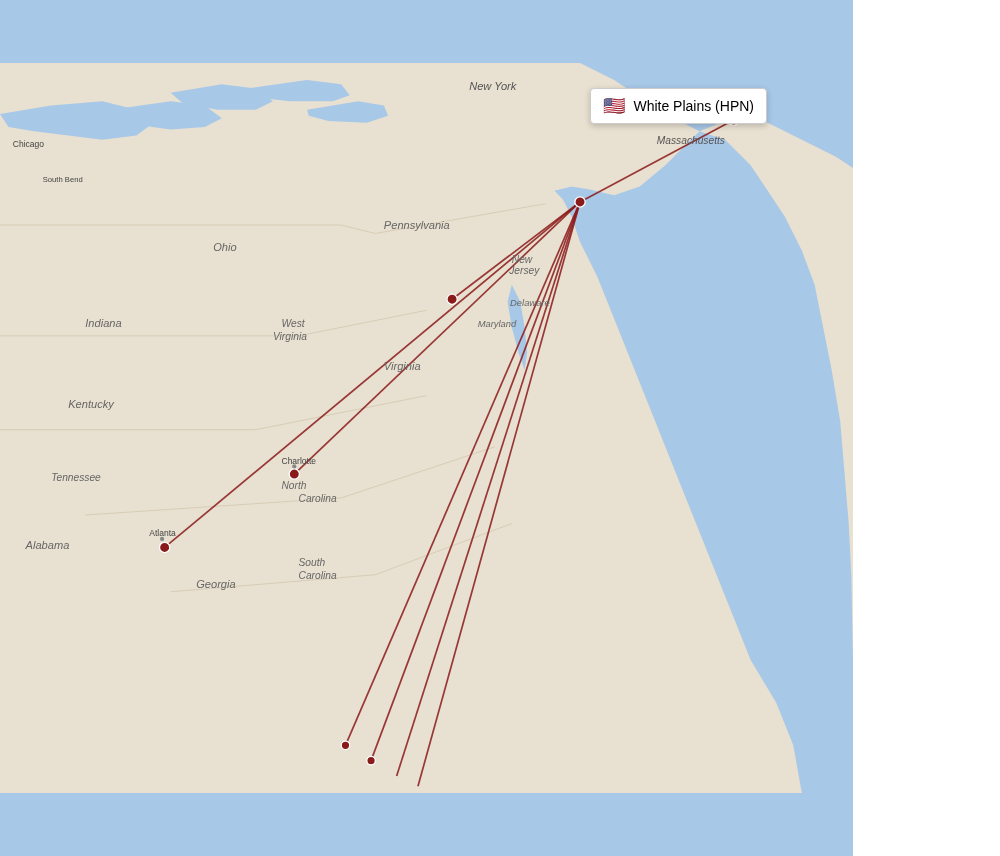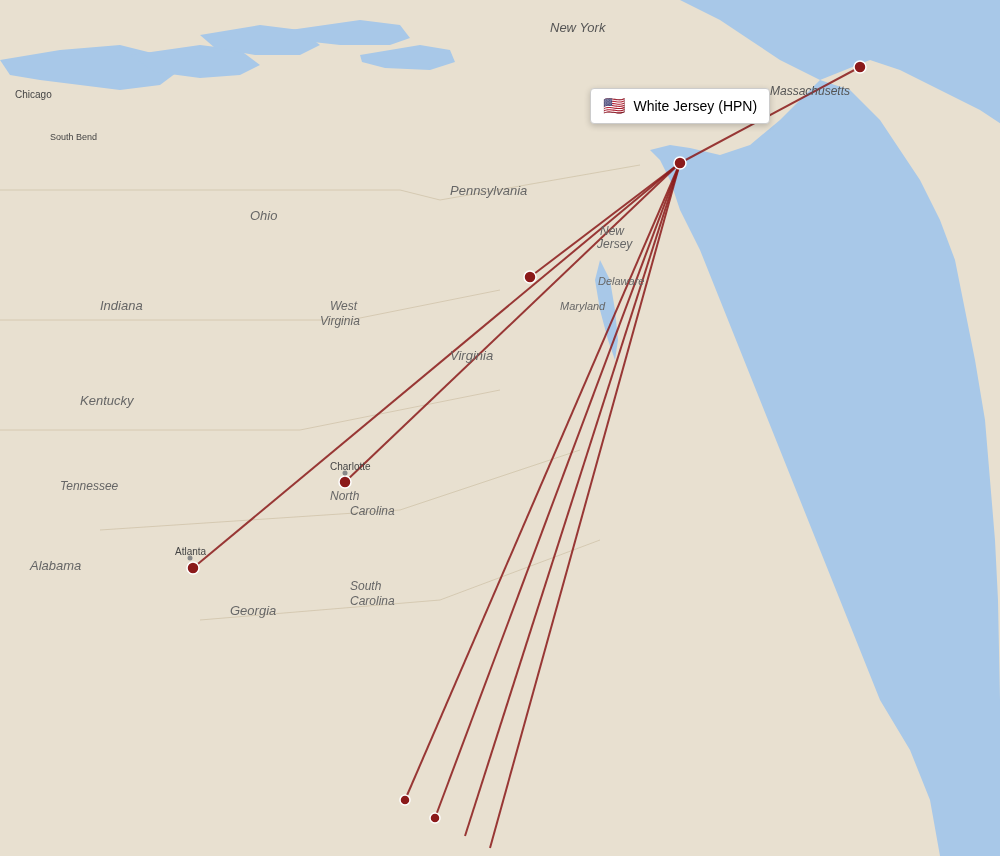--- a/index.html
+++ b/index.html
@@ -1,19 +1,19 @@
 <!DOCTYPE html>
 <html><head>
   <meta charset="utf-8">
   <style>
     * { margin: 0; padding: 0; box-sizing: border-box; }
     body { width: 1000px; height: 856px; overflow: hidden; position: relative; font-family: Arial, sans-serif; }
 
     #map-container {
-      width: 1000px;
+      width: 853px;
       height: 856px;
       position: relative;
       background-color: #a8c8e8;
     }
 
     #map-svg {
       width: 100%;
       height: 100%;
       position: absolute;
       top: 0;
@@ -128,15 +128,15 @@
     <text x="50" y="140" font-size="9" fill="#444" font-family="Arial">South Bend</text>
     <text x="175" y="555" font-size="10" fill="#444" font-family="Arial">Atlanta</text>
     <text x="330" y="470" font-size="10" fill="#444" font-family="Arial">Charlotte</text>
 
     <circle cx="190" cy="558" r="2.5" fill="#888"></circle>
     <circle cx="345" cy="473" r="2.5" fill="#888"></circle>
   </svg>
 
   <div class="airport-tooltip" style="top: 88px; left: 590px;">
     <span class="flag-emoji">🇺🇸</span>
-    <span>White Jersey (HPN)</span>
+    <span>White Plains (HPN)</span>
   </div>
 </div>
 
 </body></html>

